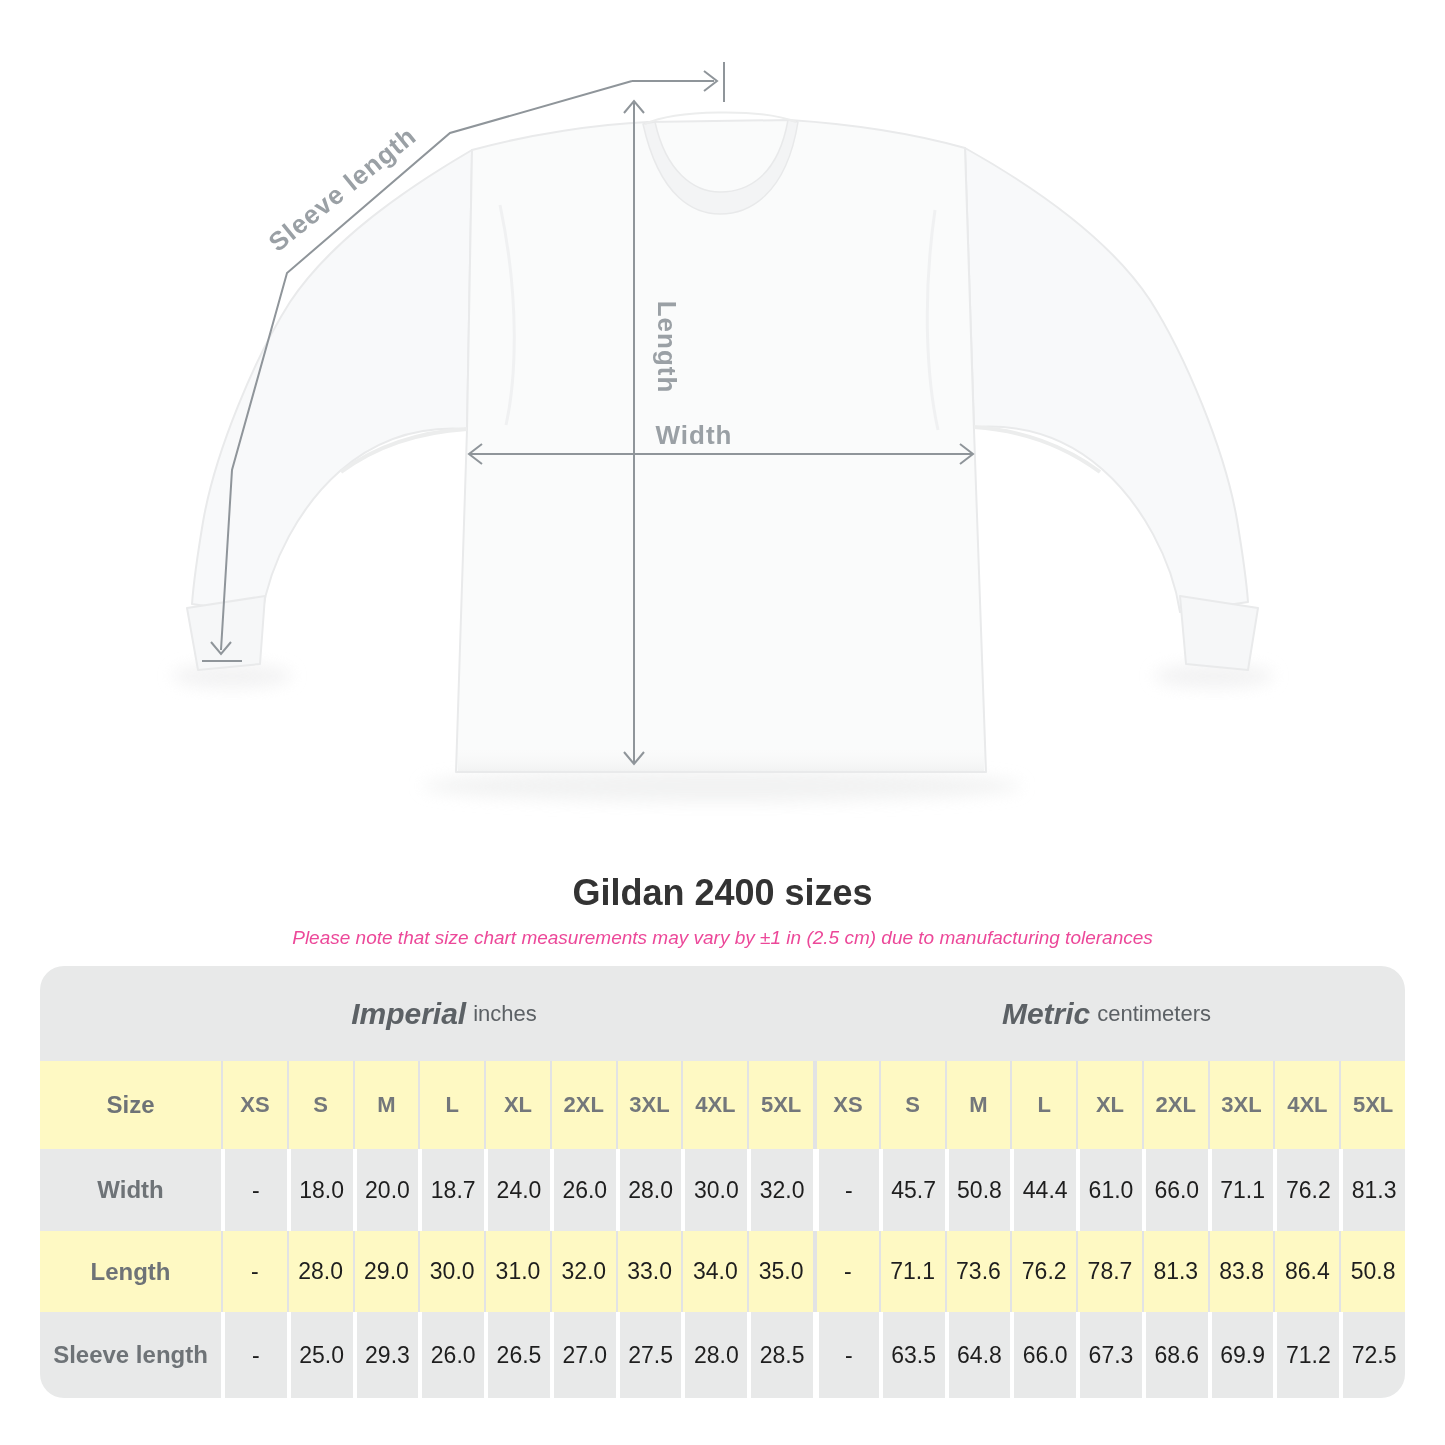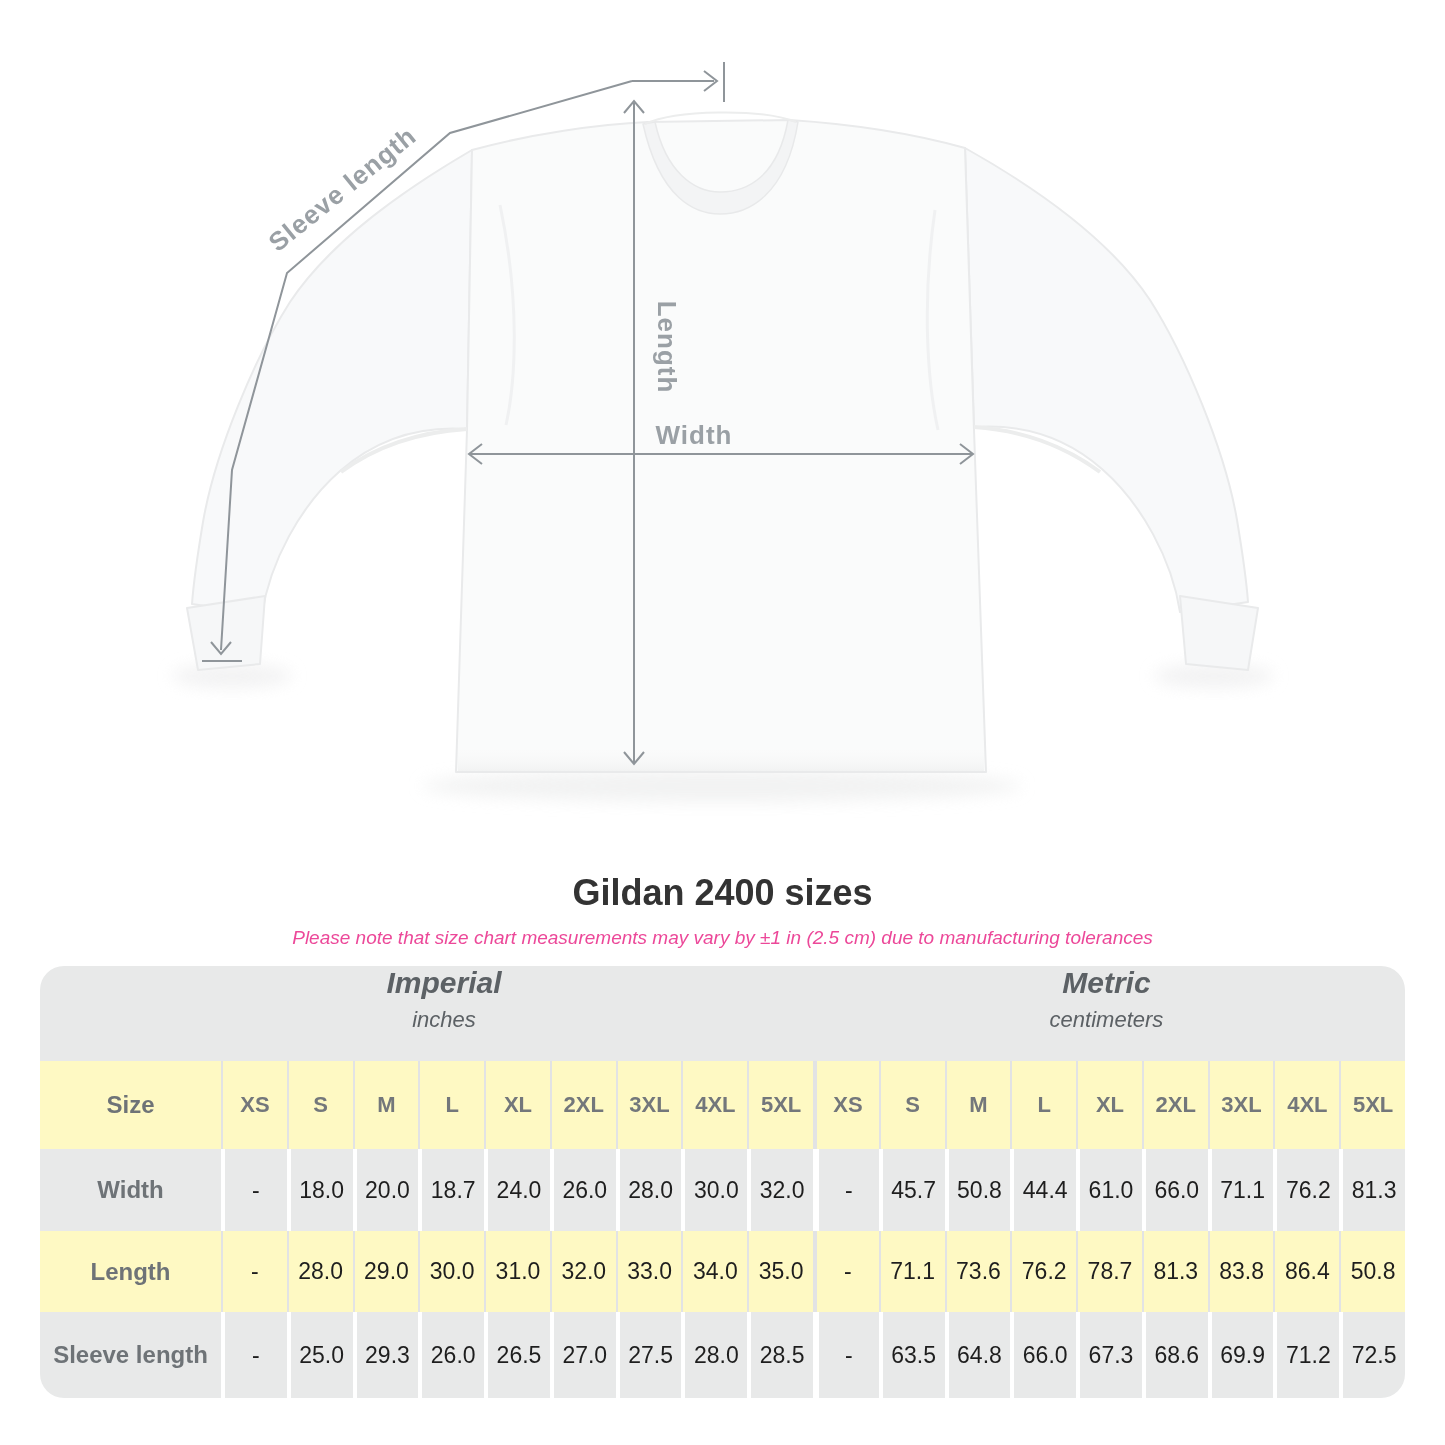--- a/index.html
+++ b/index.html
@@ -8,25 +8,25 @@
   svg{position:absolute;left:0;top:0;}
   .diagram-label{font-family:"Liberation Sans",sans-serif;font-weight:bold;font-size:26px;
                  fill:#9aa0a5;letter-spacing:1px;}
   .page-title{position:absolute;top:872px;left:0;width:100%;text-align:center;
               font-size:36px;font-weight:bold;color:#333;}
   .page-subtitle{position:absolute;top:927px;left:0;width:100%;text-align:center;
                  font-style:italic;font-size:19px;color:#ec4899;}
   .size-table{position:absolute;left:40px;top:966px;width:1365px;height:432px;
               border-radius:24px;overflow:hidden;background:#fff;}
   .band{height:95px;background:#e8e9e9;display:flex;}
-  .group{display:flex;flex-direction:column;align-items:center;justify-content:flex-start;gap:7px;}
+  .group{display:flex;flex-direction:row;align-items:center;justify-content:center;gap:7px;}
   .group.imperial{width:56.26%;padding-left:40px;box-sizing:border-box;}
   .group.metric{flex:1;}
   .g-title{font-style:italic;font-weight:bold;font-size:30px;color:#5c6165;}
-  .g-sub{font-style:italic;font-size:22px;color:#5c6165;}
+  .g-sub{font-size:22px;color:#5c6165;}
   .grid{display:grid;grid-template-columns:181px repeat(18,1fr);
         grid-template-rows:88px 82px 81px 86px;}
   .c{display:flex;align-items:center;justify-content:center;box-sizing:border-box;}
   .white{background:#fef9c3;}
   .gray{background:#e8e9e9;}
   .white.sep,.white.sep-first{border-left:2px solid #e2e3e4;}
   .white.sep-mid{border-left:4px solid #e2e3e4;}
   .gray.sep,.gray.sep-first{border-left:4px solid #fff;}
   .gray.sep-mid{border-left:6px solid #fff;}
   .lab{font-weight:bold;color:#6e7377;font-size:24px;}

